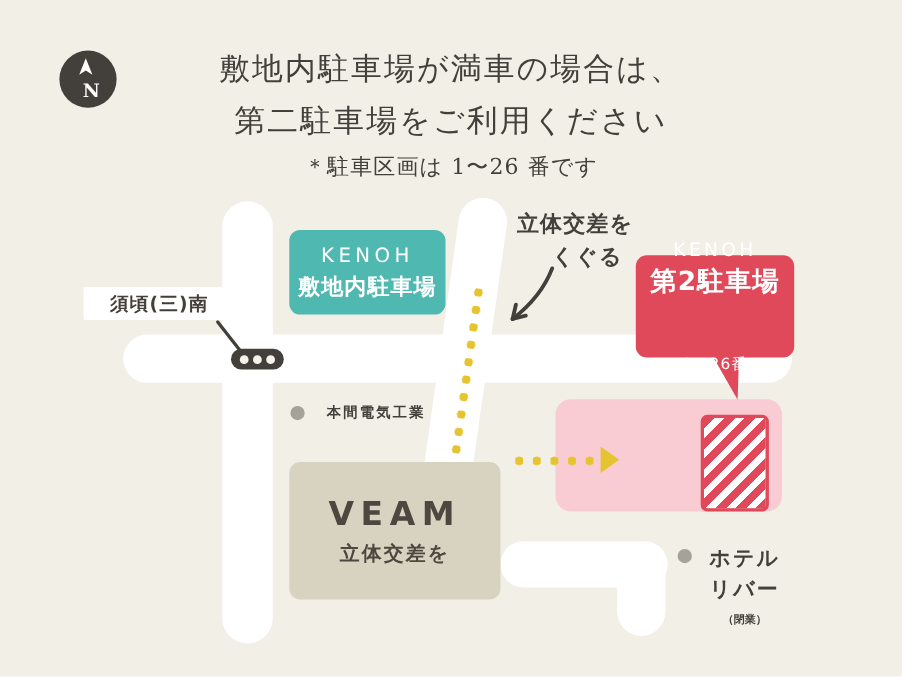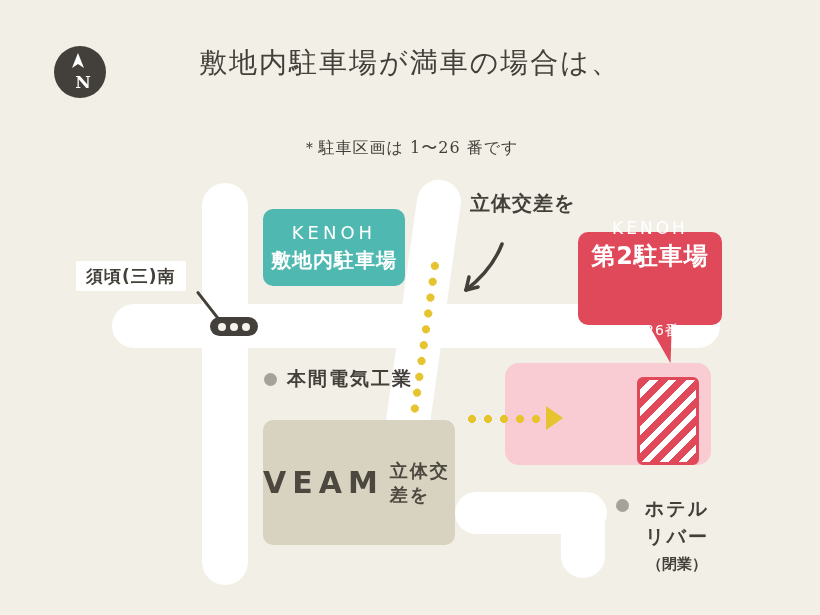--- a/index.html
+++ b/index.html
@@ -11,21 +11,21 @@
   .abs{position:absolute;}
 
   
   .title-line{
     position:absolute;left:0;width:100%;text-align:center;
     color:var(--dark,#433f3a);
     font-family:"DejaVu Serif","Liberation Serif",serif;
   }
   #title1{top:44px;font-size:28px;letter-spacing:2px;}
   #title2{top:91px;font-size:28px;letter-spacing:2px;}
-  #titleNote{top:138px;font-size:16px;letter-spacing:1px;}
+  #titleNote{top:138px;font-size:20px;letter-spacing:1px;}
 
   
   #compass{
     left:54px;top:46px;width:52px;height:52px;border-radius:50%;
     background:var(--dark,#433f3a);
   }
   #compass svg{display:block;}
 
   
   .road{position:absolute;background:var(--road,#ffffff);}
@@ -36,21 +36,21 @@
   #road-bottom-bend{left:455px;top:492px;width:152px;height:42px;border-radius:21px;}
   #road-right-vertical{left:561px;top:498px;width:44px;height:80px;border-radius:22px;}
 
   
   #pink-area{left:505px;top:363px;width:206px;height:102px;border-radius:14px;
     background:var(--pink,#f9ccd4);}
   #lot-marker{left:637px;top:377px;width:56px;height:82px;border-radius:6px;
     border:3px solid var(--red,#e04a5a);
     background:repeating-linear-gradient(135deg,var(--red,#e04a5a) 0 7px,#ffffff 7px 13px);}
   #veam-box{left:263px;top:420px;width:192px;height:125px;border-radius:10px;
-    background:var(--beige,#d8d3c0);display:flex;flex-direction:row;
+    background:var(--beige,#d8d3c0);display:flex;flex-direction:column;
     align-items:center;justify-content:center;gap:6px;color:#4c483f;}
   #veam-box .veam-big{font-size:30px;letter-spacing:6px;font-weight:bold;}
   #veam-box .veam-small{font-size:18px;font-weight:bold;letter-spacing:2px;}
 
   
   #onsite-box{left:263px;top:209px;width:142px;height:77px;border-radius:10px;
     background:var(--teal,#4fb8b0);color:#ffffff;display:flex;flex-direction:column;
     align-items:center;justify-content:center;gap:4px;}
   #onsite-box .en{font-size:18px;letter-spacing:4px;}
   #onsite-box .jp{font-size:20px;font-weight:bold;letter-spacing:1px;text-align:center;}
@@ -62,21 +62,21 @@
   #second-box .jp{font-size:24px;font-weight:bold;letter-spacing:1px;}
   #second-box .num{font-size:14px;letter-spacing:1px;margin-top:48px;}
   #red-tail{left:652px;top:318px;width:0;height:0;
     border-top:46px solid var(--red,#e04a5a);
     border-left:13px solid transparent;border-right:13px solid transparent;
     transform:rotate(-14deg);}
 
   
   #intersection-label{left:76px;top:261px;height:30px;background:#ffffff;
     color:var(--dark,#433f3a);font-size:17px;font-weight:bold;letter-spacing:1px;
-    display:flex;align-items:center;justify-content:center;padding:0 10px;border-radius:2px;}
+    display:flex;align-items:center;justify-content:center;padding:0 24px;border-radius:2px;}
   #leader-line{left:197px;top:290px;width:36px;height:3px;background:var(--dark,#433f3a);
     transform:rotate(52deg);transform-origin:0 50%;border-radius:2px;}
   #signal{left:210px;top:317px;width:48px;height:19px;border-radius:10px;
     background:var(--dark,#433f3a);display:flex;align-items:center;justify-content:center;gap:4px;}
   .signal-dot{width:8px;height:8px;border-radius:50%;background:#f6f3ea;}
 
   
   #overpass-note{left:470px;top:188px;color:var(--dark,#433f3a);
     font-size:20px;font-weight:bold;line-height:30px;letter-spacing:1px;text-align:center;}
   #overpass-note .l2{padding-left:22px;}
@@ -89,34 +89,35 @@
     background-size:14px 16px;}
   #route-h{left:464px;top:412px;width:82px;height:14px;
     background-image:radial-gradient(4px at 8px 7px,var(--yellow,#e5c430) 98%,transparent);
     background-size:16px 14px;}
   #route-arrow{left:546px;top:406px;width:0;height:0;
     border-left:17px solid var(--yellow,#e5c430);
     border-top:12px solid transparent;border-bottom:12px solid transparent;}
 
   
   .poi-dot{width:13px;height:13px;border-radius:50%;background:var(--gray-dot,#a6a29a);flex:none;}
-  #honma{left:264px;top:366px;display:flex;align-items:center;gap:10px;
-    color:var(--dark,#433f3a);font-size:19px;font-weight:bold;letter-spacing:2px;}
+  #honma{left:264px;top:366px;display:flex;align-items:center;gap:20px;
+    color:var(--dark,#433f3a);font-size:13px;font-weight:bold;letter-spacing:2px;}
   #hotel{left:616px;top:494px;display:flex;gap:10px;color:var(--dark,#433f3a);}
   #hotel .poi-dot{margin-top:5px;}
   #hotel .hotel-lines{display:flex;flex-direction:column;align-items:center;width:76px;
     font-size:19px;font-weight:bold;line-height:28px;letter-spacing:2px;}
-  #hotel .hotel-lines .closed{font-size:15px;letter-spacing:0;}
+  #hotel .hotel-lines .closed{font-size:10px;letter-spacing:0;}
 </style>
 </head>
 <body>
 
 <div id="stage">
 
   <div id="title1" class="title-line">敷地内駐車場が満車の場合は、</div>
+  <div id="title2" class="title-line">第二駐車場をご利用ください</div>
   <div id="titleNote" class="title-line">＊駐車区画は 1〜26 番です</div>
 
   <div id="compass" class="abs">
     <svg width="52" height="52" viewBox="0 0 52 52">
       <polygon points="24,7 18,22 24,18 30,22" fill="#ffffff"></polygon>
       <text x="29" y="42" text-anchor="middle" font-size="17" font-weight="bold" fill="#ffffff" font-family="DejaVu Serif, Liberation Serif, serif">N</text>
     </svg>
   </div>
 
   <div id="road-left-vertical" class="road"></div>
@@ -152,20 +153,21 @@
   <div id="leader-line" class="abs"></div>
   <div id="intersection-label" class="abs">須頃(三)南</div>
   <div id="signal" class="abs">
     <span class="signal-dot"></span>
     <span class="signal-dot"></span>
     <span class="signal-dot"></span>
   </div>
 
   <div id="overpass-note" class="abs">
     <div>立体交差を</div>
+    <div class="l2">くぐる</div>
   </div>
   <div id="overpass-arrow" class="abs">
     <svg width="60" height="62" viewBox="0 0 60 62">
       <path d="M52 6 Q42 32 16 52" fill="none" stroke="#433f3a" stroke-width="3.5" stroke-linecap="round"></path>
       <path d="M16 52 L28 49" fill="none" stroke="#433f3a" stroke-width="3.5" stroke-linecap="round"></path>
       <path d="M16 52 L19 39" fill="none" stroke="#433f3a" stroke-width="3.5" stroke-linecap="round"></path>
     </svg>
   </div>
 
   <div id="honma" class="abs">

